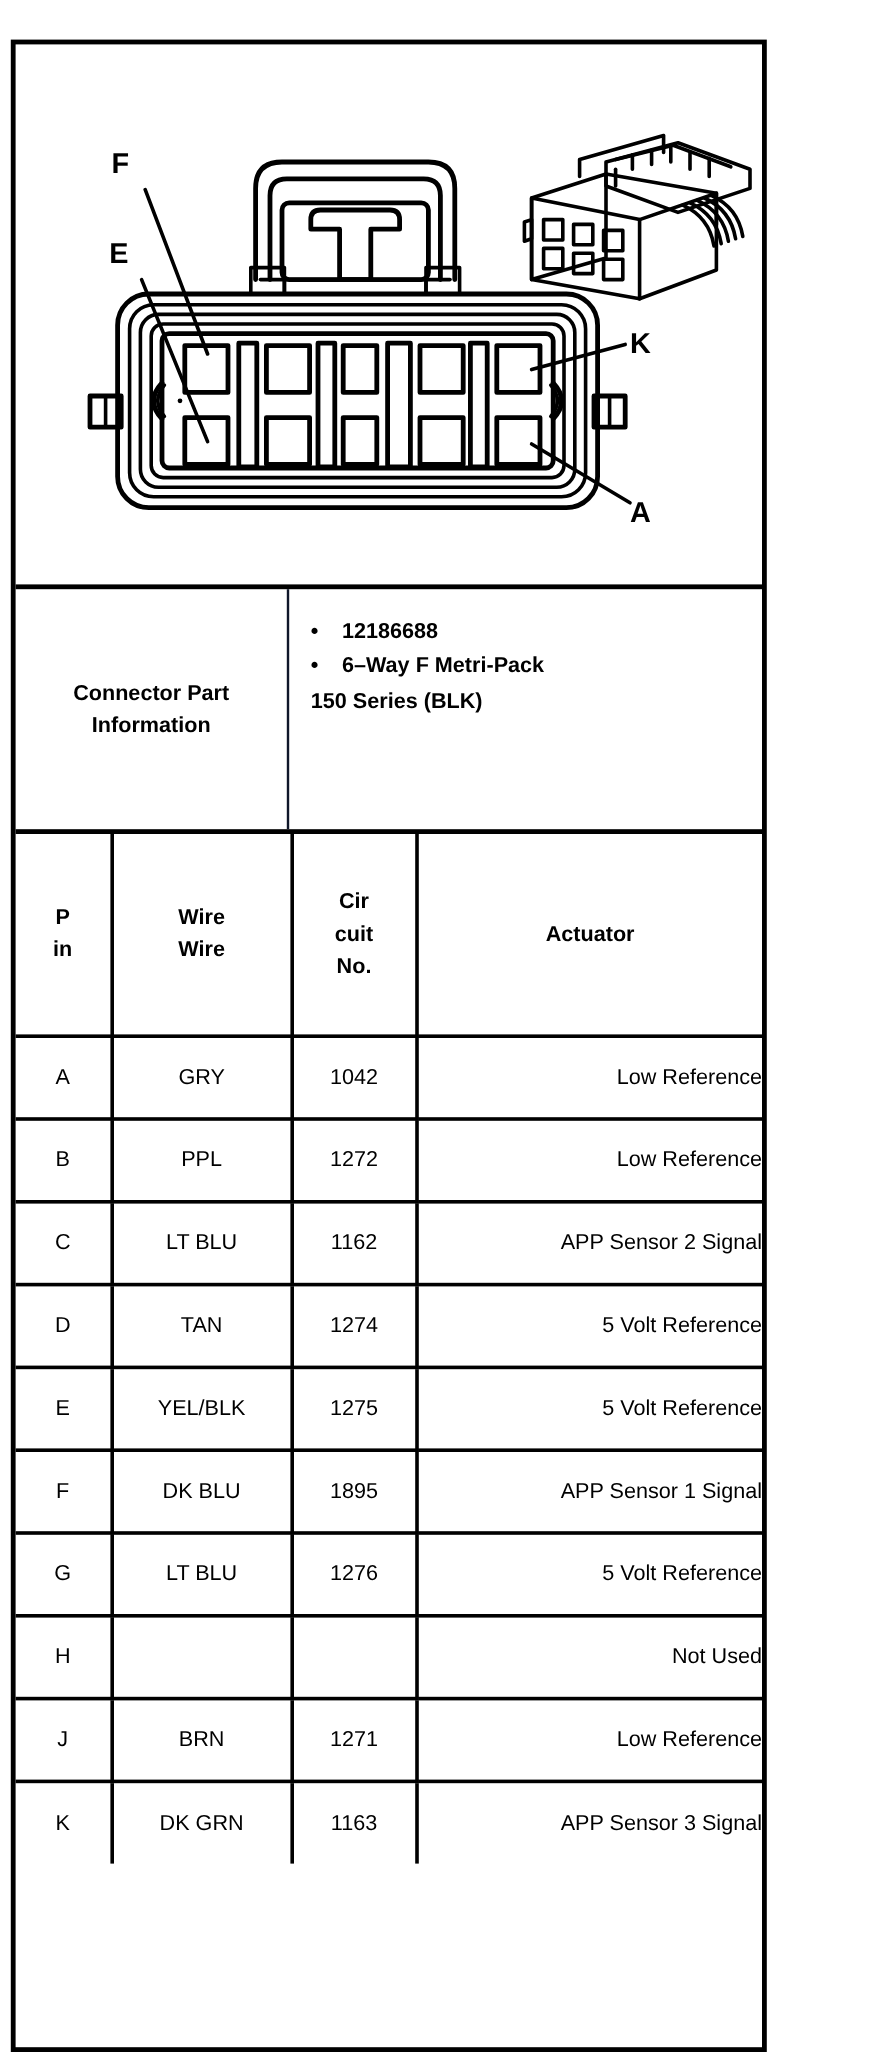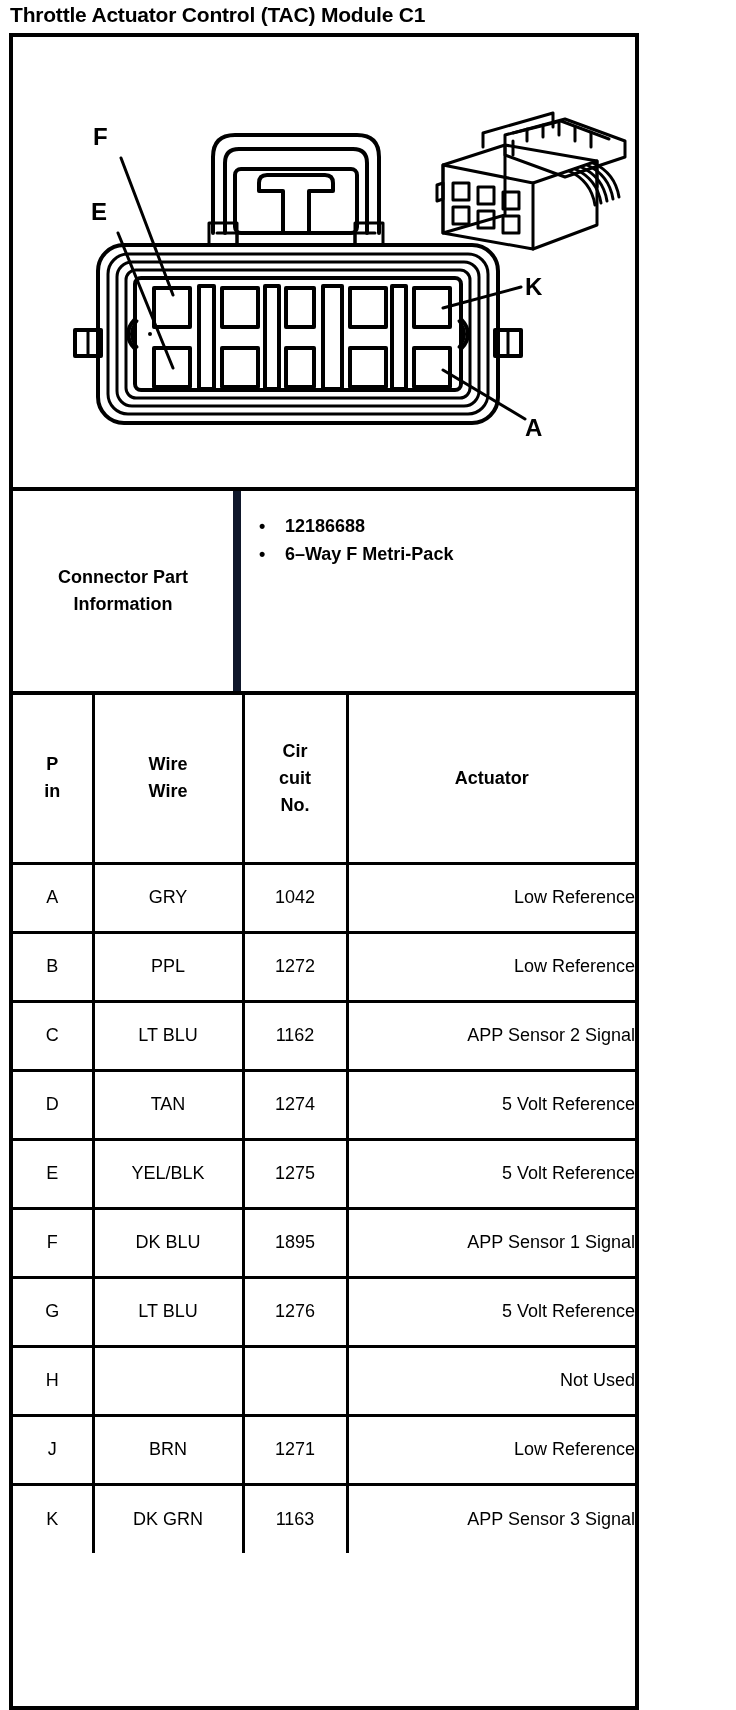--- a/index.html
+++ b/index.html
@@ -33,21 +33,21 @@
   .co-E{left:78px;top:163px;}
   .co-K{left:512px;top:238px;}
   .co-A{left:512px;top:379px;}
 
   
   .cpi{
     position:absolute;left:0;top:454px;width:622px;height:204px;
     border-bottom:4px solid #000;box-sizing:border-box;display:flex;
   }
   .cpi-label{
-    width:228px;border-right:8px solid #0f172a;box-sizing:border-box;
+    width:228px;border-right:2px solid #0f172a;box-sizing:border-box;
     display:flex;align-items:center;justify-content:center;
     font-size:18px;font-weight:bold;text-align:center;line-height:1.5;
   }
   .cpi-body{
     flex:1;box-sizing:border-box;padding:22px 10px 0 18px;
     font-size:18px;font-weight:bold;line-height:1.55;
   }
   .bullet-row{display:flex;align-items:flex-start;}
   .bullet-dot{width:26px;flex:none;}
   .cpi-tail{margin-top:2px;}
@@ -75,21 +75,20 @@
   .ptable tbody td{height:69px;font-size:18px;font-weight:normal;vertical-align:middle;}
   .td-c{text-align:center;}
   .td-l{text-align:right;padding-left:14px;}
   .ptable tbody tr:last-child td{border-bottom:none;}
 </style>
 </head>
 <body>
 
 <div class="page">
 
-  <div class="doc-title">Throttle Actuator Control (TAC) Module C1</div>
 
   <div class="frame">
 
     <div class="illus">
 
       <svg width="622" height="454" viewBox="0 0 622 454" aria-hidden="true">
         <g fill="none" stroke="#000" stroke-width="4" stroke-linejoin="round" stroke-linecap="round">
 
           <rect x="85" y="208" width="400" height="178" rx="26" ry="26"></rect>
           <rect x="95" y="217" width="380" height="160" rx="20" ry="20" stroke-width="3"></rect>
@@ -189,20 +188,21 @@
       <div class="cpi-label">Connector Part Information</div>
       <div class="cpi-body">
         <div class="bullet-row">
           <span class="bullet-dot">•</span>
           <span>12186688</span>
         </div>
         <div class="bullet-row">
           <span class="bullet-dot">•</span>
           <span>6–Way F Metri-Pack</span>
         </div>
+        <div class="cpi-tail">150 Series (BLK)</div>
       </div>
     </div>
 
     <table class="ptable">
       <colgroup>
         <col class="c-pin">
           <col class="c-wire">
           <col class="c-cir">
           <col class="c-fn">
       </colgroup>

